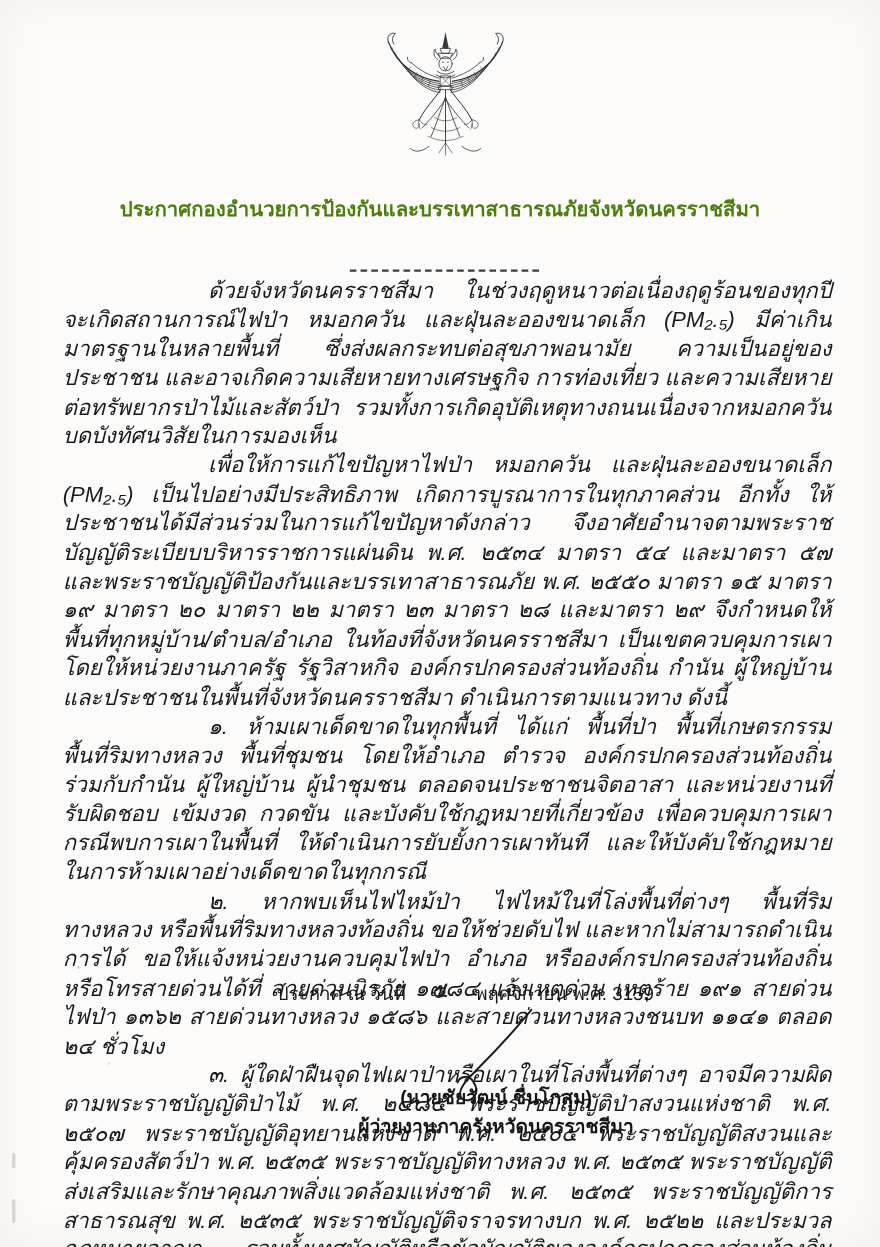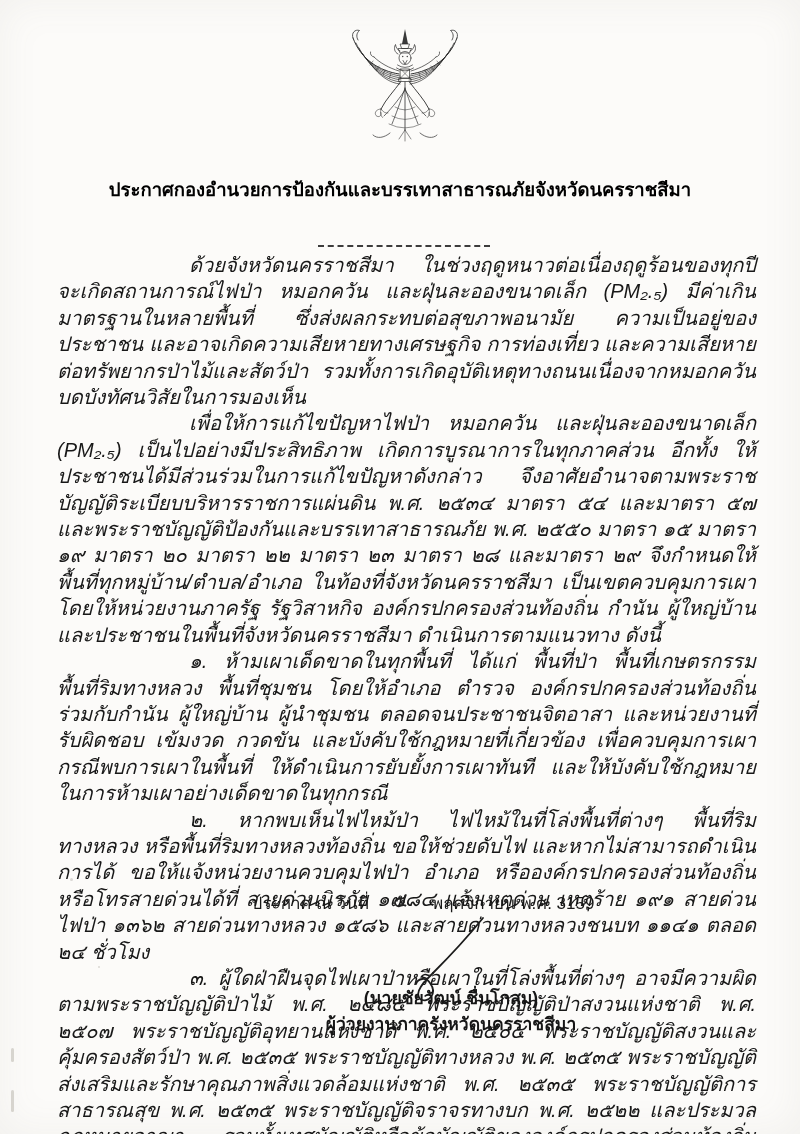--- a/index.html
+++ b/index.html
@@ -10,21 +10,21 @@
   }
   .page{
     position:relative;width:800px;height:1134px;
     background:#fcfbf9;
     box-shadow:inset 0 0 40px rgba(120,115,105,0.08);
     color:#1d1d1d;overflow:hidden;
   }
   .emblem{position:absolute;top:28px;left:330px;width:150px;height:142px;}
   .title-block{
     position:absolute;top:175px;left:40px;width:720px;
-    text-align:center;font-weight:700;font-size:18.5px;line-height:30px;color:#000000;
+    text-align:center;font-weight:700;font-size:18.5px;line-height:30px;color:#4d7c0f;
   }
   .divider{
     position:absolute;top:245px;left:318px;width:172px;height:0;
     border-top:2px dashed #3c3c3c;
   }
   .body-text{
     position:absolute;top:252px;left:57px;width:699px;
     font-size:20px;line-height:26.4px;text-align:justify;color:#181818;font-style:italic;
   }
   .body-text p{margin:0;text-indent:132px;}

